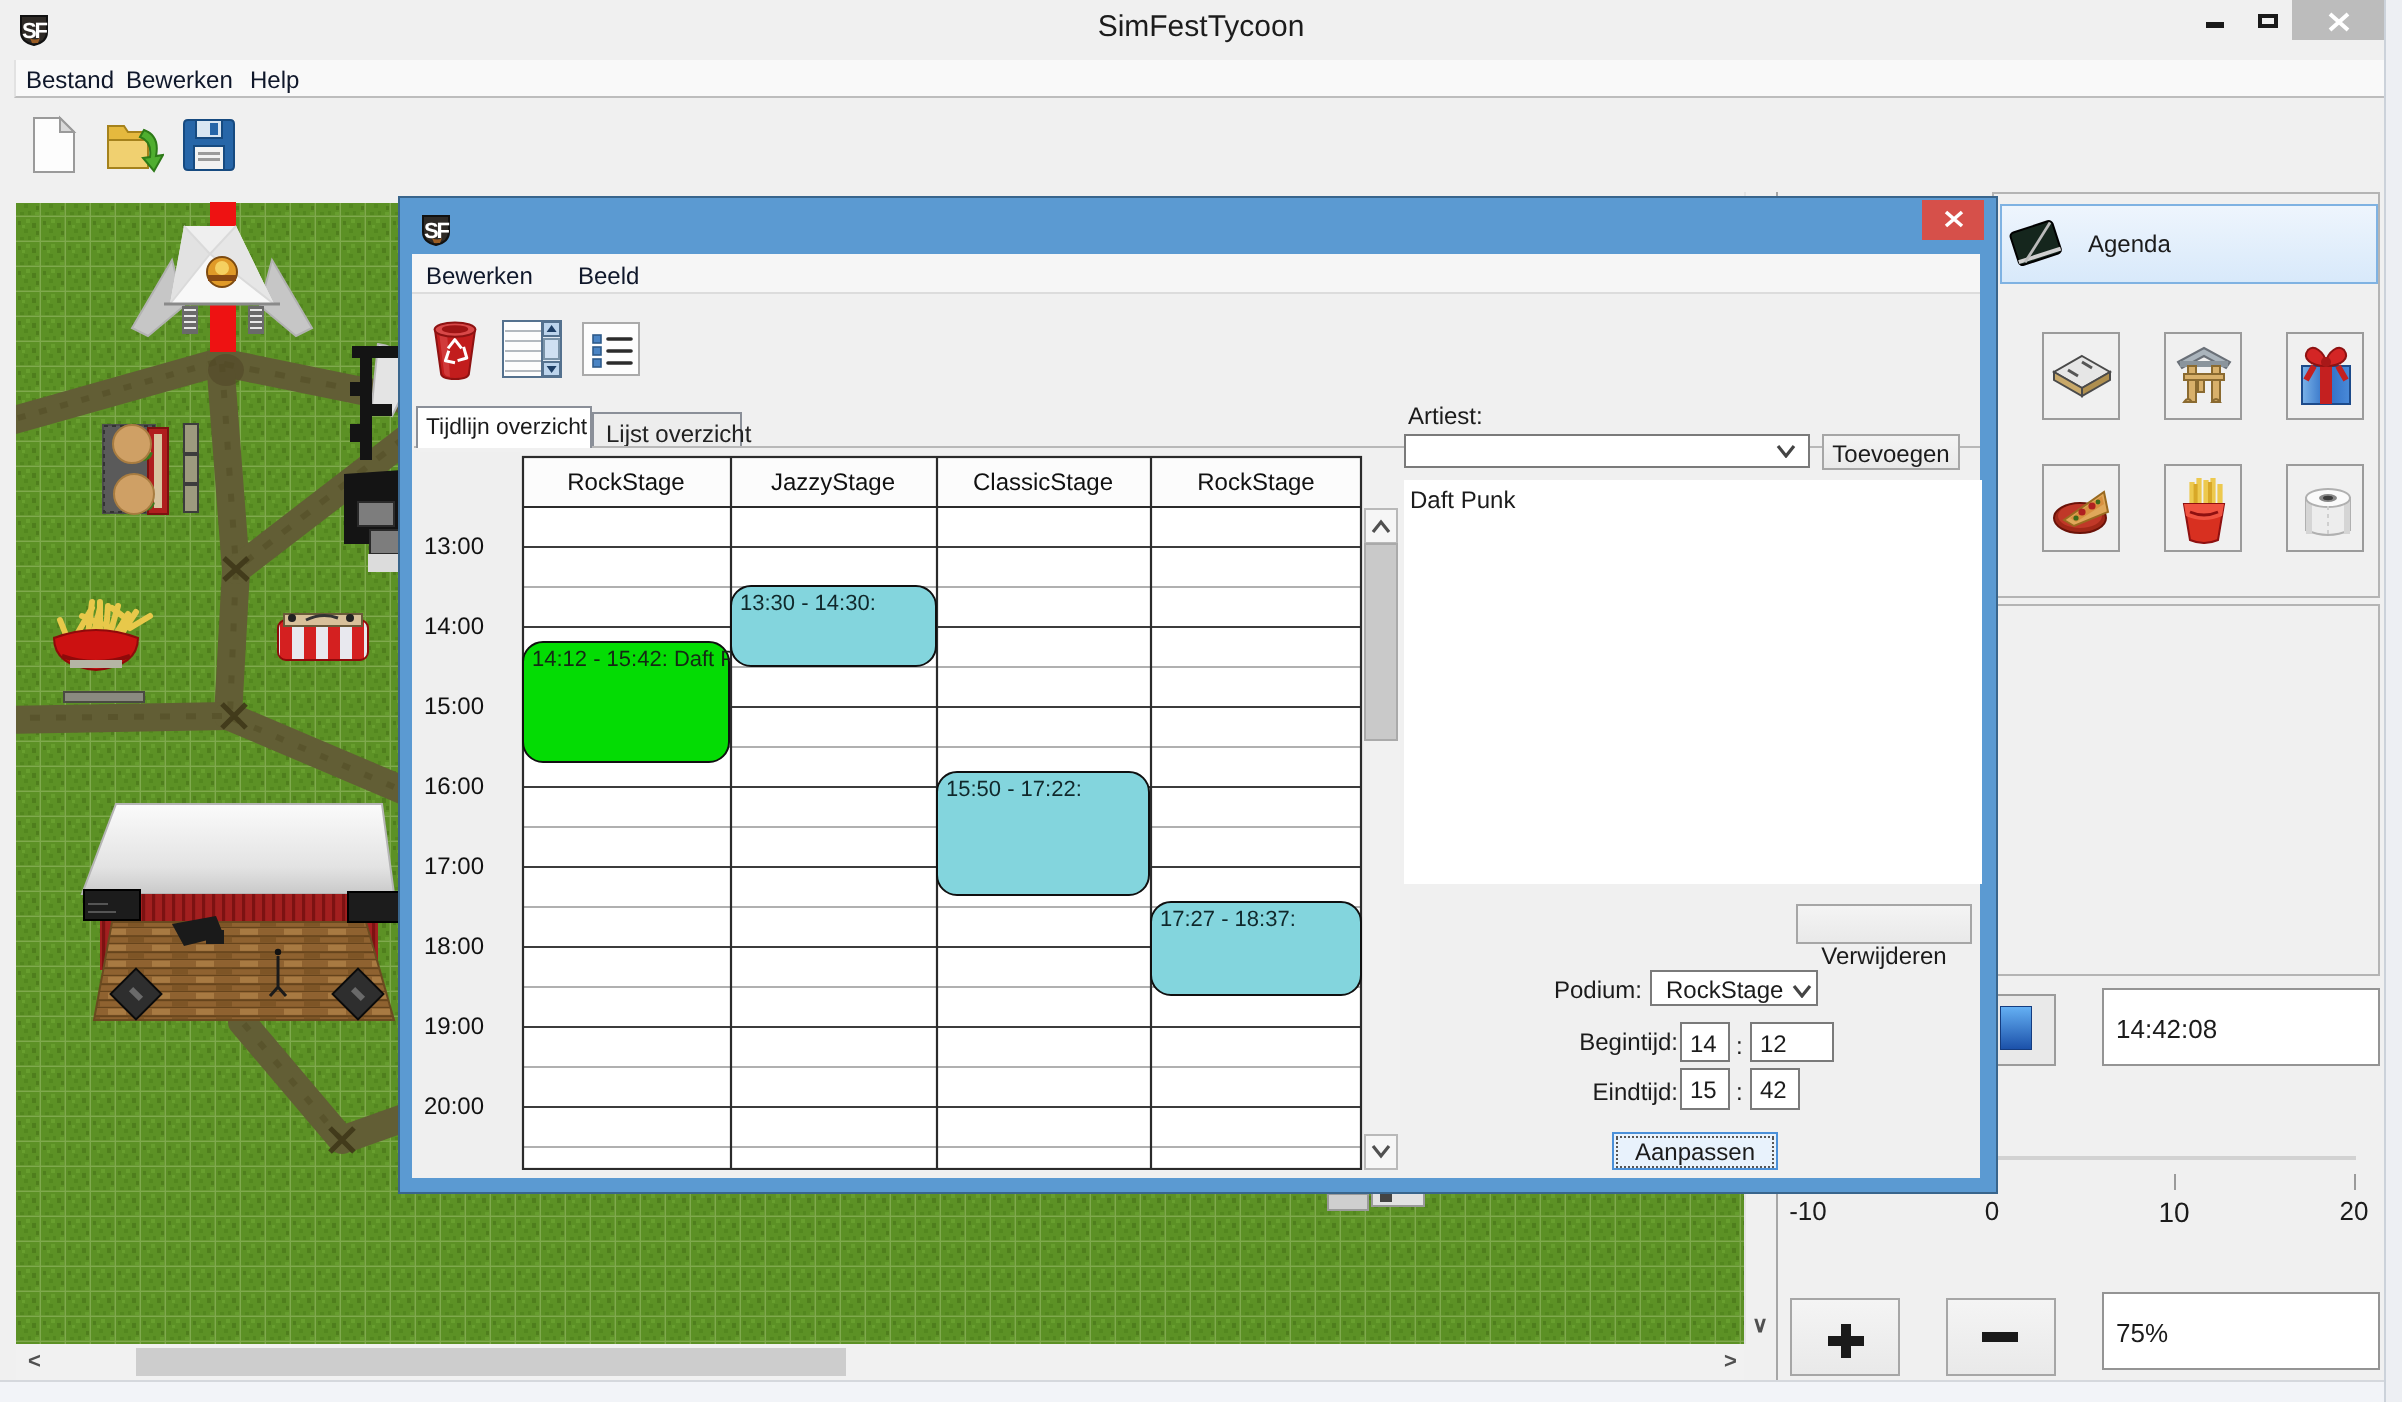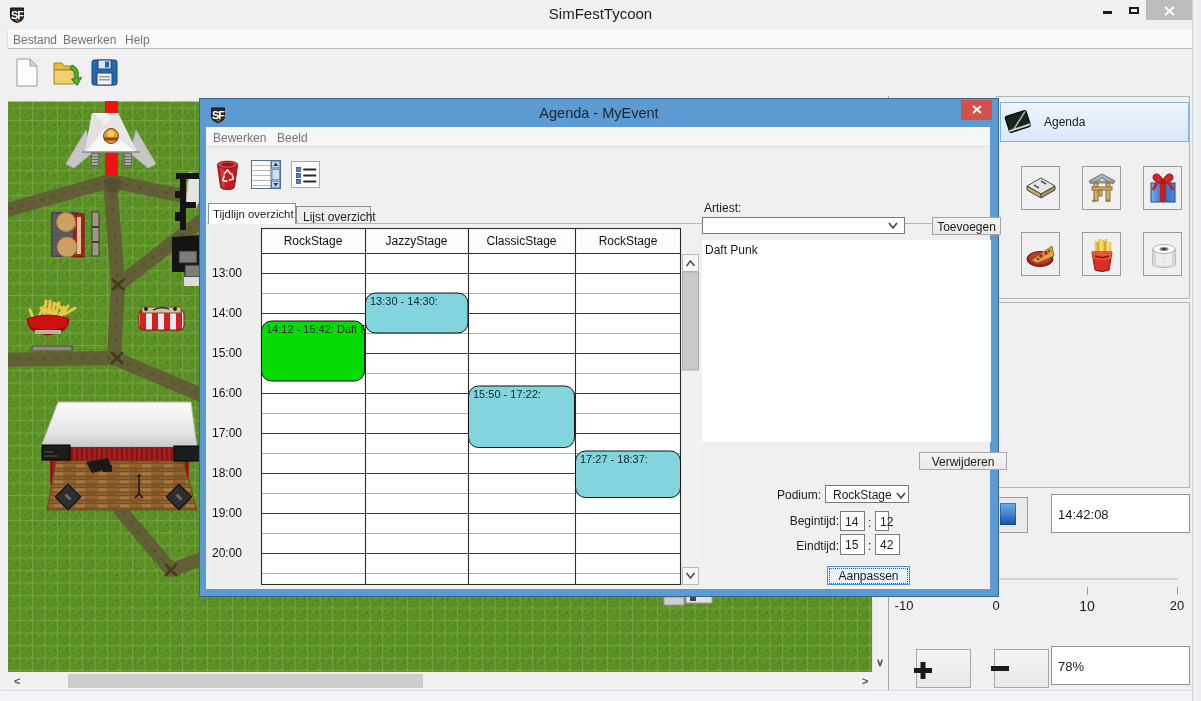--- a/index.html
+++ b/index.html
@@ -2,35 +2,35 @@
 <html><head><meta charset="utf-8">
 <style>
 html,body{margin:0;padding:0;width:1201px;height:701px;overflow:hidden;
  font-family:"Liberation Sans",sans-serif;background:#f0f0f0;}
 *{box-sizing:border-box;}
 .abs{position:absolute;}
 #win{position:absolute;left:0;top:0;width:1201px;height:701px;background:#f0f0f0;}
 #titlebar{position:absolute;left:0;top:0;width:1201px;height:30px;background:#f0f0f0;}
 #title{position:absolute;left:0;top:5px;width:1201px;text-align:center;font-size:15px;color:#1c1c1c;}
 #menubar{position:absolute;left:7px;top:30px;width:1186px;height:19px;background:#f9f9f9;border-bottom:1px solid #bdbdbd;border-left:1px solid #e2e2e2;}
-.menuitem{position:absolute;top:3px;font-size:12px;color:#737373;}
+.menuitem{position:absolute;top:3px;font-size:12px;color:#0f172a;}
 #statusbar{position:absolute;left:0;top:690px;width:1201px;height:11px;background:#f2f4f8;border-top:1px solid #d5d8dd;}
 #rightedge{position:absolute;left:1192px;top:0;width:9px;height:701px;background:#edeff3;border-left:1px solid #ccd2da;}
 
 #vscroll{position:absolute;left:872px;top:96px;width:14px;height:576px;background:#f0f0f0;border-left:1px solid #e3e3e3;}
 #hscroll{position:absolute;left:8px;top:672px;width:864px;height:18px;background:#f1f1f1;}
 #hthumb{position:absolute;left:60px;top:2px;width:355px;height:14px;background:#cdcdcd;}
 .sarrow{position:absolute;font-size:11px;color:#505050;font-weight:bold;}
 
 #rpanel{position:absolute;left:890px;top:96px;width:302px;height:594px;background:#f0f0f0;}
 .gbox{position:absolute;border:1px solid #b4b4b4;background:#f0f0f0;}
 #agendabtn{position:absolute;left:1000px;top:102px;width:189px;height:40px;background:linear-gradient(#eef5fd,#d8e9fa);border:1px solid #7fb2e2;}
 #agendatxt{position:absolute;left:1044px;top:115px;font-size:12px;color:#1b1b1b;}
 .itembtn{position:absolute;width:39px;height:44px;background:#f0f0f0;border:1px solid #9b9b9b;}
-.btn{position:absolute;background:linear-gradient(#f4f4f4,#e9e9e9);border:1px solid #a6a6a6;font-size:12px;color:#1b1b1b;text-align:center;margin-left:21px;}
+.btn{position:absolute;background:linear-gradient(#f4f4f4,#e9e9e9);border:1px solid #a6a6a6;font-size:12px;color:#1b1b1b;text-align:center;}
 .whitebox{position:absolute;background:#fff;border:1px solid #949494;font-size:13px;color:#1b1b1b;}
 .lbl{position:absolute;font-size:12px;color:#1b1b1b;}
 
 #dlg{position:absolute;left:199px;top:98px;width:800px;height:499px;background:#5b9ad2;border:1px solid #39658c;z-index:50;}
 #dlgtitle{position:absolute;left:0px;top:0px;width:798px;height:29px;}
 #dlgtitletxt{position:absolute;left:0;top:6px;width:798px;text-align:center;font-size:14.5px;color:#1a2530;}
 #dlgclose{position:absolute;left:761px;top:1px;width:31px;height:20px;background:#d6504a;}
 #dlgcontent{position:absolute;left:6px;top:28px;width:784px;height:462px;background:#f0f0f0;}
 
 #dmenu{position:absolute;left:0;top:0;width:784px;height:20px;background:#f6f6f6;border-bottom:1px solid #dcdcdc;}
@@ -344,42 +344,41 @@
   <div class="lbl" style="left:982px;top:598px;width:28px;text-align:center;font-size:13px">0</div>
   <div class="lbl" style="left:1073px;top:598px;width:28px;text-align:center;font-size:14px">10</div>
   <div class="lbl" style="left:1163px;top:598px;width:28px;text-align:center;font-size:13px">20</div>
 
   <div class="btn" style="left:895px;top:649px;width:55px;height:39px"></div>
   <svg class="abs" style="left:914px;top:662px" width="18" height="17" viewBox="0 0 18 17">
     <path d="M6.5 0 h5 v6 h6.5 v5 h-6.5 v6 h-5 v-6 h-6.5 v-5 h6.5 Z" fill="#1a1a1a"></path>
   </svg>
   <div class="btn" style="left:973px;top:649px;width:55px;height:39px"></div>
   <div class="abs" style="left:991px;top:666px;width:18px;height:5px;background:#1a1a1a"></div>
-  <div class="whitebox" style="left:1051px;top:646px;width:139px;height:39px;padding:12px 0 0 6px">78%</div>
+  <div class="whitebox" style="left:1051px;top:646px;width:139px;height:39px;padding:12px 0 0 6px">75%</div>
   <div class="abs" style="left:888px;top:96px;width:1px;height:594px;background:#a6a6a6"></div>
   <div id="statusbar"></div>
   <div id="rightedge"></div>
 
   <div id="dlg">
     <div id="dlgtitle">
-      <div id="dlgtitletxt">Agenda - MyEvent</div>
       <svg class="abs" style="left:10px;top:8px" width="16" height="16" viewBox="0 0 16 16">
         <path d="M1.5 1 h13 v8 q0 5 -6.5 6.5 Q1.5 14 1.5 9 Z" fill="#2e2a26" stroke="#111"></path>
         <path d="M6 12 q2.5 1.5 5 0 l-1 2.5 h-3 Z" fill="#9a5c24"></path>
         <text x="8" y="12" font-size="11" font-weight="bold" fill="#fff" text-anchor="middle" style="letter-spacing:-1px">SF</text>
       </svg>
       <div id="dlgclose"></div>
       <svg class="abs" style="left:772px;top:6px" width="10" height="9" viewBox="0 0 10 9">
         <path d="M1 1 L9 8 M9 1 L1 8" stroke="#fff" stroke-width="1.8"></path>
       </svg>
     </div>
     <div id="dlgcontent">
       <div id="dmenu">
         <div class="menuitem" style="left:7px;top:4px">Bewerken</div>
-        <div class="menuitem" style="left:71px;top:4px">Beeld</div>
+        <div class="menuitem" style="left:83px;top:4px">Beeld</div>
       </div>
 
       <svg class="abs" style="left:10px;top:33px" width="23" height="30" viewBox="0 0 23 30">
         <path d="M1.5 5 L4.5 26.5 q0 3 7 3 t7 -3 L21.5 5 Z" fill="#c21d1d" stroke="#8e1212" stroke-width="1"></path>
         <path d="M3.5 6 L6 26 q0 2 3 2.4 L7.5 6 Z" fill="#e05858" opacity="0.5"></path>
         <ellipse cx="11.5" cy="4.8" rx="10.2" ry="3.6" fill="#d84848" stroke="#8e1212"></ellipse>
         <ellipse cx="11.5" cy="4.6" rx="6.6" ry="2" fill="#9e1414"></ellipse>
         <g stroke="#fff" stroke-width="1.5" fill="none" stroke-linejoin="round">
           <path d="M8 14.2 l3.4 -4.4 3.4 4.4"></path>
           <path d="M15.8 13.4 l1.6 5.6 -4.6 1.3"></path>
@@ -488,30 +487,30 @@
       </div>
 
       <div class="lbl" style="left:498px;top:74px">Artiest:</div>
       <div class="whitebox" style="left:496px;top:90px;width:203px;height:17px;border-color:#7a7a7a"></div>
       <svg class="abs" style="left:682px;top:95px" width="10" height="7" viewBox="0 0 10 7">
           <path d="M1 1 L5 6 L9 1" stroke="#444" stroke-width="1.6" fill="none"></path>
         </svg>
       <div class="btn" style="left:705px;top:90px;width:69px;height:18px;padding-top:2px">Toevoegen</div>
       <div class="abs" style="left:496px;top:113px;width:289px;height:202px;background:#fff"></div>
       <div class="lbl" style="left:499px;top:116px">Daft Punk</div>
-      <div class="btn" style="left:692px;top:325px;width:88px;height:18px;padding-top:2px">Verwijderen</div>
+      <div class="btn" style="left:692px;top:325px;width:88px;height:18px;padding-top:18px">Verwijderen</div>
       <div class="lbl" style="left:564px;top:361px;width:51px;text-align:right">Podium:</div>
       <div class="whitebox" style="left:619px;top:358px;width:84px;height:18px;border-color:#7a7a7a;padding:2px 0 0 7px;font-size:12px">RockStage</div>
       <svg class="abs" style="left:690px;top:365px" width="10" height="7" viewBox="0 0 10 7">
           <path d="M1 1 L5 6 L9 1" stroke="#444" stroke-width="1.6" fill="none"></path>
         </svg>
       <div class="lbl" style="left:577px;top:387px;width:56px;text-align:right">Begintijd:</div>
       <div class="whitebox" style="left:634px;top:384px;width:25px;height:20px;border-color:#7a7a7a;padding:3px 0 0 4px;font-size:12px">14</div>
       <div class="lbl" style="left:662px;top:389px">:</div>
-      <div class="whitebox" style="left:669px;top:384px;width:14px;height:20px;border-color:#7a7a7a;padding:3px 0 0 4px;font-size:12px">12</div>
+      <div class="whitebox" style="left:669px;top:384px;width:42px;height:20px;border-color:#7a7a7a;padding:3px 0 0 4px;font-size:12px">12</div>
       <div class="lbl" style="left:577px;top:412px;width:56px;text-align:right">Eindtijd:</div>
       <div class="whitebox" style="left:634px;top:407px;width:25px;height:21px;border-color:#7a7a7a;padding:3px 1px 0 4px;font-size:12px">15</div>
       <div class="lbl" style="left:662px;top:412px">:</div>
       <div class="whitebox" style="left:669px;top:407px;width:25px;height:21px;border-color:#7a7a7a;padding:3px 0 16px 4px;font-size:12px">42</div>
       <div class="btn" style="left:600px;top:439px;width:83px;height:19px;background:#e8f2fc;border:1px solid #4a90d9;padding-top:2px"><span style="outline:1px dotted #555;padding:0 8px">Aanpassen</span></div>
     </div>
   </div>
 </div>
 
 </body></html>

